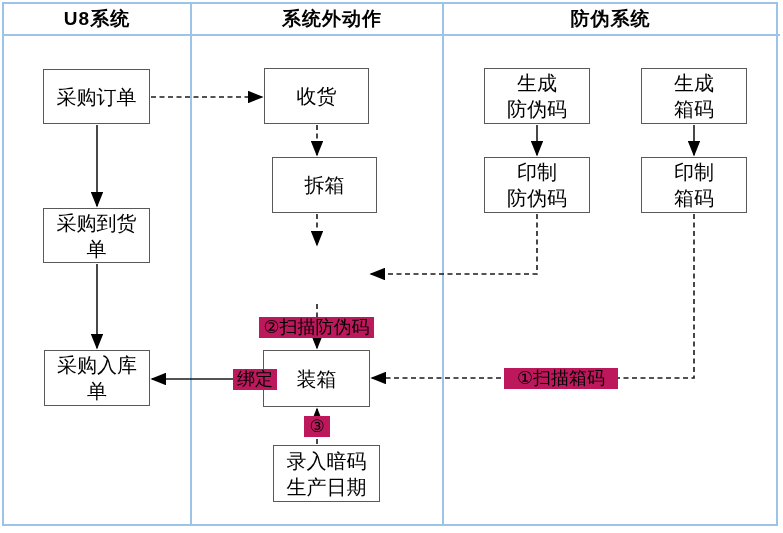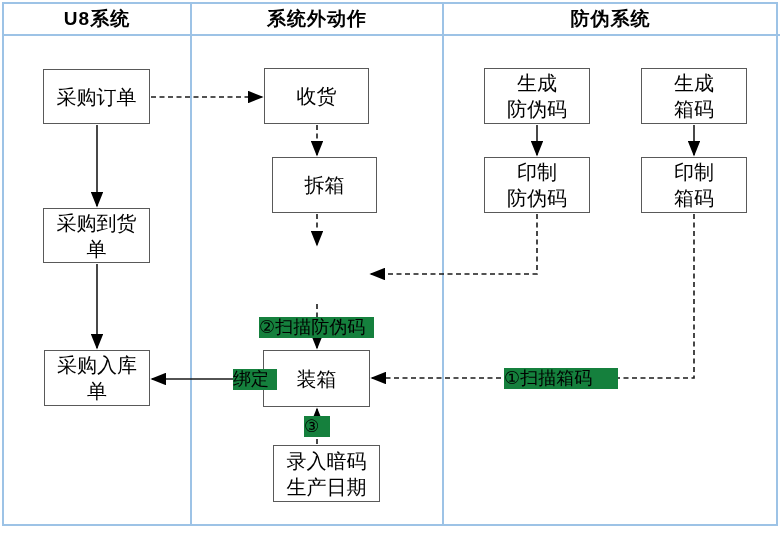--- a/index.html
+++ b/index.html
@@ -61,39 +61,40 @@
     display: flex;
     align-items: center;
     justify-content: center;
     text-align: center;
     white-space: pre-line;
     font-size: 20px;
     line-height: 26px;
   }
   .edge-label {
     position: absolute;
-    background: #15803d;
+    background: #be185d;
+    text-align: center;
     font-size: 18px;
     height: 21px;
     line-height: 21px;
   }
   .edge-label.small { font-size: 17px; }
 </style>
 </head>
 <body>
 
 <div class="canvas">
 
   <div class="frame"></div>
   <div class="vline" style="left:190px;"></div>
   <div class="vline" style="left:442px;"></div>
   <div class="hline"></div>
 
   <div class="lane-title" style="left:3px;width:188px;">U8系统</div>
-  <div class="lane-title" style="left:191px;width:252px;">系统外动作</div>
+  <div class="lane-title" style="left:206px;width:252px;">系统外动作</div>
   <div class="lane-title" style="left:443px;width:335px;">防伪系统</div>
 
   <svg class="connectors" width="783" height="533" viewBox="0 0 783 533">
     <defs>
       <marker id="arw" viewBox="0 0 10 8" refX="9" refY="4" markerWidth="10" markerHeight="8" orient="auto">
         <path d="M0,0 L10,4 L0,8 Z" fill="#000000"></path>
       </marker>
     </defs>
     <g fill="none" stroke="#1a1a1a" stroke-width="1.6">
       <path d="M151,97 L262,97" stroke-dasharray="5,3.5" marker-end="url(#arw)"></path>

